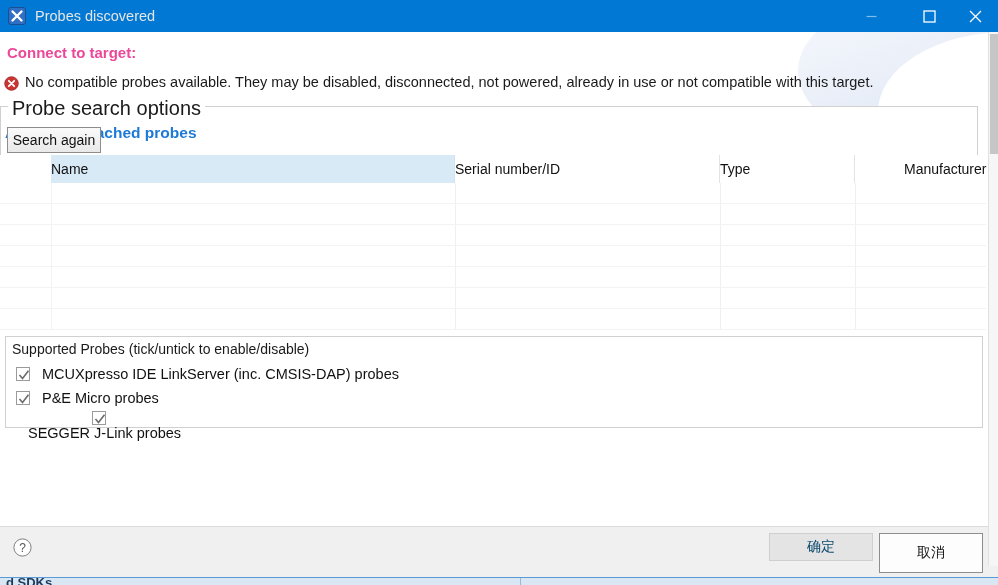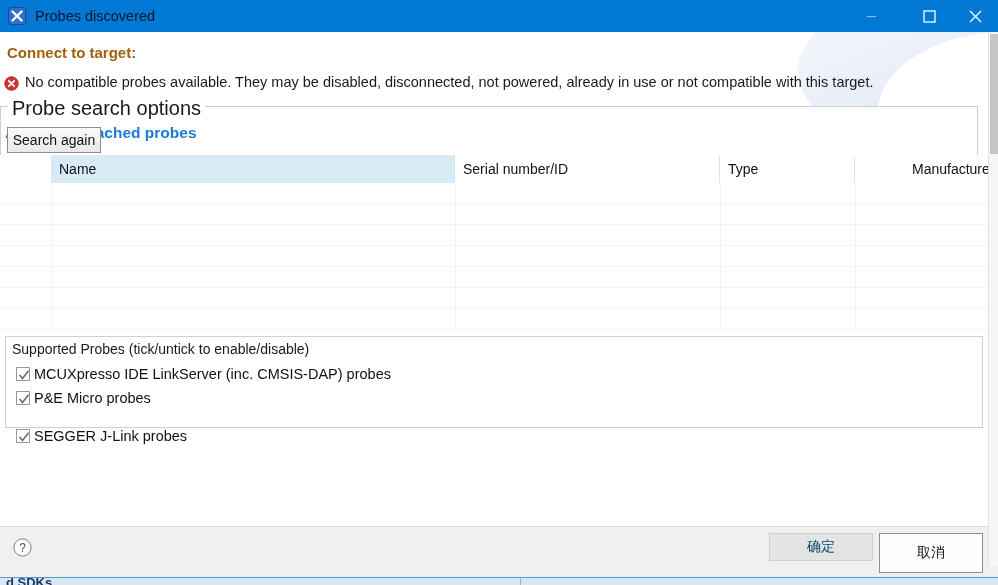--- a/index.html
+++ b/index.html
@@ -64,21 +64,21 @@
     width: 18px; height: 18px;
     border-radius: 3px;
     background: #2f6fc4;
     border: 1px solid #1a4f95;
     position: relative;
     flex: 0 0 auto;
   }
   .title-icon svg { position: absolute; left: 1px; top: 1px; }
   .title-text {
     margin-left: 9px;
-    color: #0f172a;
+    color: #e5e5e5;
     font-size: 14.5px;
     line-height: 32px;
     white-space: nowrap;
   }
   .win-buttons {
     margin-left: auto;
     display: flex;
     height: 32px;
   }
   .win-btn {
@@ -109,21 +109,21 @@
     right: -150px; top: 0px;
     width: 260px; height: 160px;
     border-radius: 50%;
     background: #ffffff;
   }
   .banner-title {
     position: absolute;
     left: 7px; top: 12px;
     font-size: 15px;
     font-weight: bold;
-    color: #a16207;
+    color: #ec4899;
   }
   .banner-msg {
     position: absolute;
     left: 25px; top: 42px;
     font-size: 14.5px;
     color: #1a1a1a;
     white-space: nowrap;
   }
   .err-icon {
     position: absolute;
@@ -159,21 +159,20 @@
     position: absolute;
     left: 0; top: 0;
     width: 986px; height: 28px;
   }
   .th {
     position: absolute;
     top: 0; height: 28px;
     font-size: 14px;
     color: #111111;
     line-height: 28px;
-    padding-left: 8px;
     white-space: nowrap;
     border-right: 1px solid #e3e3e3;
   }
   .th.sorted { background: #d9eaf7; }
   .th.first { border-right: 1px solid #d2e2f0; }
   .tbody {
     position: absolute;
     left: 0; top: 28px;
     width: 986px; height: 147px;
   }
@@ -215,21 +214,21 @@
   }
   .cbox {
     width: 14px; height: 14px;
     border: 1px solid #9a9a9a;
     background: #ffffff;
     position: relative;
     flex: 0 0 auto;
   }
   .cbox svg { position: absolute; left: 1px; top: 1px; }
   .cblabel {
-    margin-left: 4px;
+    margin-left: 12px;
     font-size: 14.5px;
     color: #111111;
     white-space: nowrap;
   }
 
   
   .gb-search {
     left: 5px; top: 348px;
     width: 978px; height: 60px;
     border: 1px solid #d0d0d0;
@@ -404,21 +403,21 @@
 
       <div class="checkrow" style="top:50px;">
         <span class="cbox">
           <svg width="12" height="12" viewBox="0 0 12 12">
               <path d="M1.5 6 L4.5 9.5 L10.5 1.8" fill="none" stroke="#6b6b6b" stroke-width="1.6"></path>
             </svg>
         </span>
         <span class="cblabel">P&amp;E Micro probes</span>
       </div>
 
-      <div class="checkrow" style="top:88px;">
+      <div class="checkrow" style="top:74px;flex-direction:column;">
         <span class="cbox">
           <svg width="12" height="12" viewBox="0 0 12 12">
               <path d="M1.5 6 L4.5 9.5 L10.5 1.8" fill="none" stroke="#6b6b6b" stroke-width="1.6"></path>
             </svg>
         </span>
         <span class="cblabel">SEGGER J-Link probes</span>
       </div>
     </div>
 
     <div class="gb-search">

